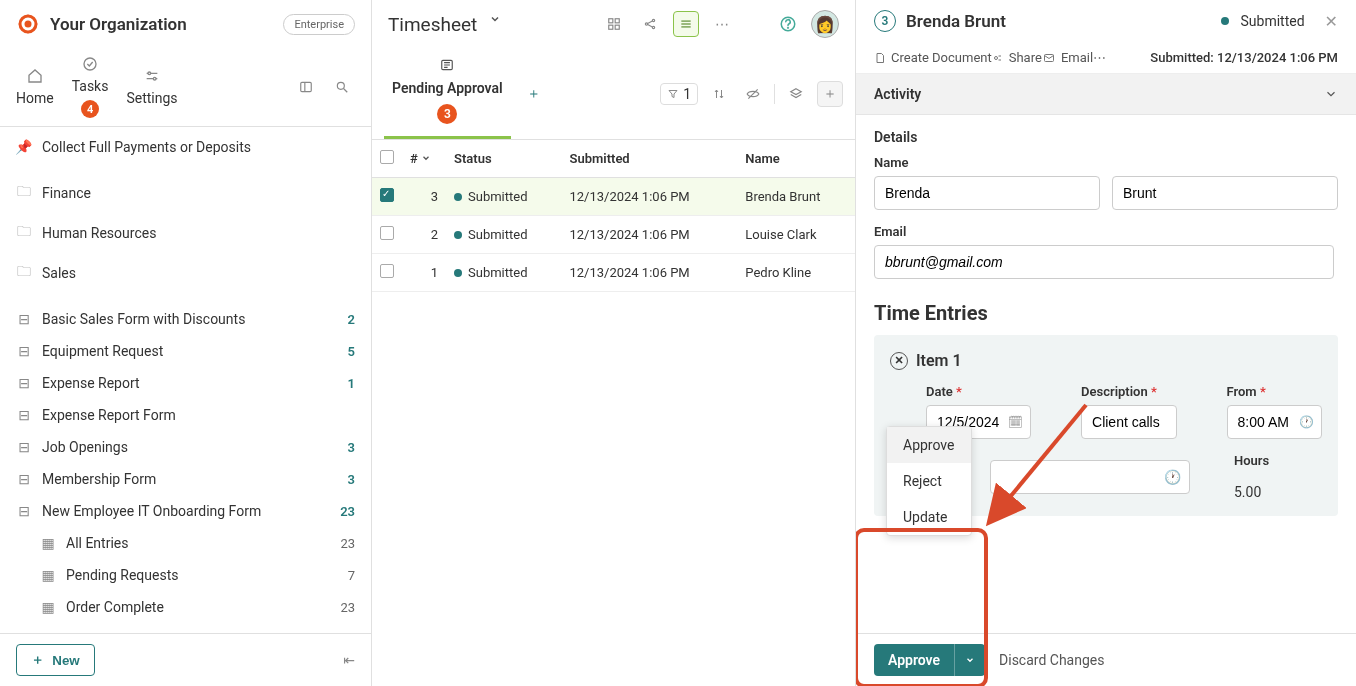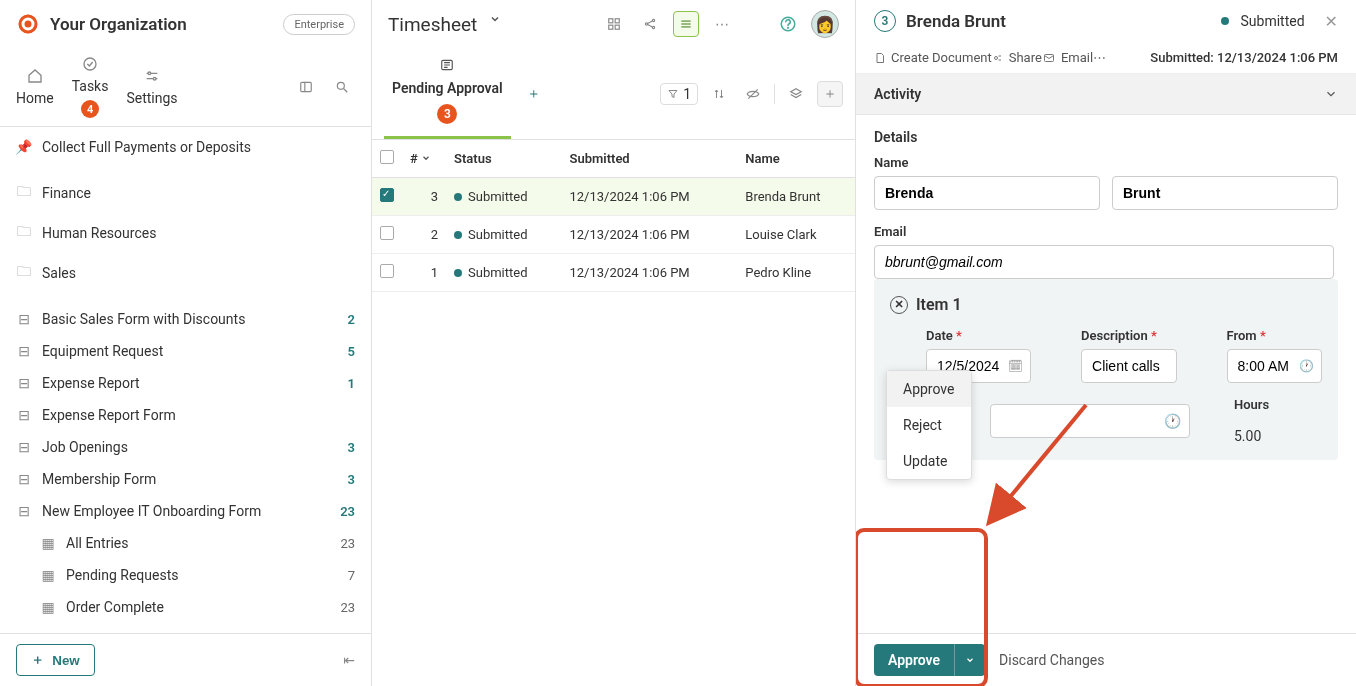--- a/index.html
+++ b/index.html
@@ -56,21 +56,21 @@
 .r-actions { display: flex; align-items: center; padding: 8px 18px; background: #fff; border-bottom: 1px solid #eee; font-size: 13px; }
 .r-actions .act { display: flex; align-items: center; gap: 5px; color: #555; cursor: pointer; }
 .r-actions .submitted { margin-left: auto; color: #333; font-weight: 500; }
 .activity-row { display: flex; align-items: center; padding: 12px 18px; background: #f2f2f2; border-bottom: 1px solid #e5e5e5; }
 .activity-row .lbl { font-weight: 600; flex: 1; }
 .r-body { flex: 1; overflow-y: auto; background: #fff; padding: 0 18px 80px; position: relative; }
 .section-label { font-weight: 600; margin: 14px 0 10px; }
 .field-label { font-weight: 600; font-size: 13px; margin-bottom: 6px; }
 .name-row { display: flex; gap: 12px; }
 .txtin { border: 1px solid #ccc; border-radius: 4px; padding: 8px 10px; font-size: 14px; width: 100%; background: #fff; }
-.name-row .txtin { flex: 1; font-weight: bold; }
+.name-row .txtin { flex: 1; }
 .email-wrap { margin-top: 14px; }
 .entries-title { font-size: 20px; font-weight: 700; margin: 22px 0 10px; }
 .entry-card { background: #f0f4f4; border-radius: 4px; padding: 16px; position: relative; }
 .item-hdr { display: flex; align-items: center; gap: 8px; font-weight: 600; font-size: 16px; margin-bottom: 14px; }
 .remove-ico { width: 18px; height: 18px; border: 1.5px solid #555; border-radius: 50%; display: inline-flex; align-items: center; justify-content: center; font-size: 11px; cursor: pointer; }
 .entry-fields { display: flex; gap: 14px; }
 .ef { flex: 1; margin-left: 36px; }
 .ef .fl { font-weight: 600; font-size: 13px; margin-bottom: 6px; }
 .req { color: #d33; }
 .inwrap { position: relative; }
@@ -392,20 +392,21 @@
     <div class="section-label">Details</div>
     <div class="field-label">Name</div>
     <div class="name-row">
       <input class="txtin" value="Brenda" style="">
       <input class="txtin" value="Brunt" style="">
     </div>
     <div class="email-wrap">
       <div class="field-label">Email</div>
       <input class="txtin" style="max-width: 460px; font-style: italic;" value="bbrunt@gmail.com">
     </div>
+    <div class="entries-title">Time Entries</div>
     <div class="entry-card">
       <div class="item-hdr">
         <span class="remove-ico">✕</span>
         <span>Item 1</span>
       </div>
       <div class="entry-fields">
         <div class="ef" style="flex:1.1">
           <div class="fl"><span>Date</span> <span class="req">*</span></div>
           <div class="inwrap"><input class="txtin" value="12/5/2024" style=""><span class="sfx">🗓</span></div>
         </div>

